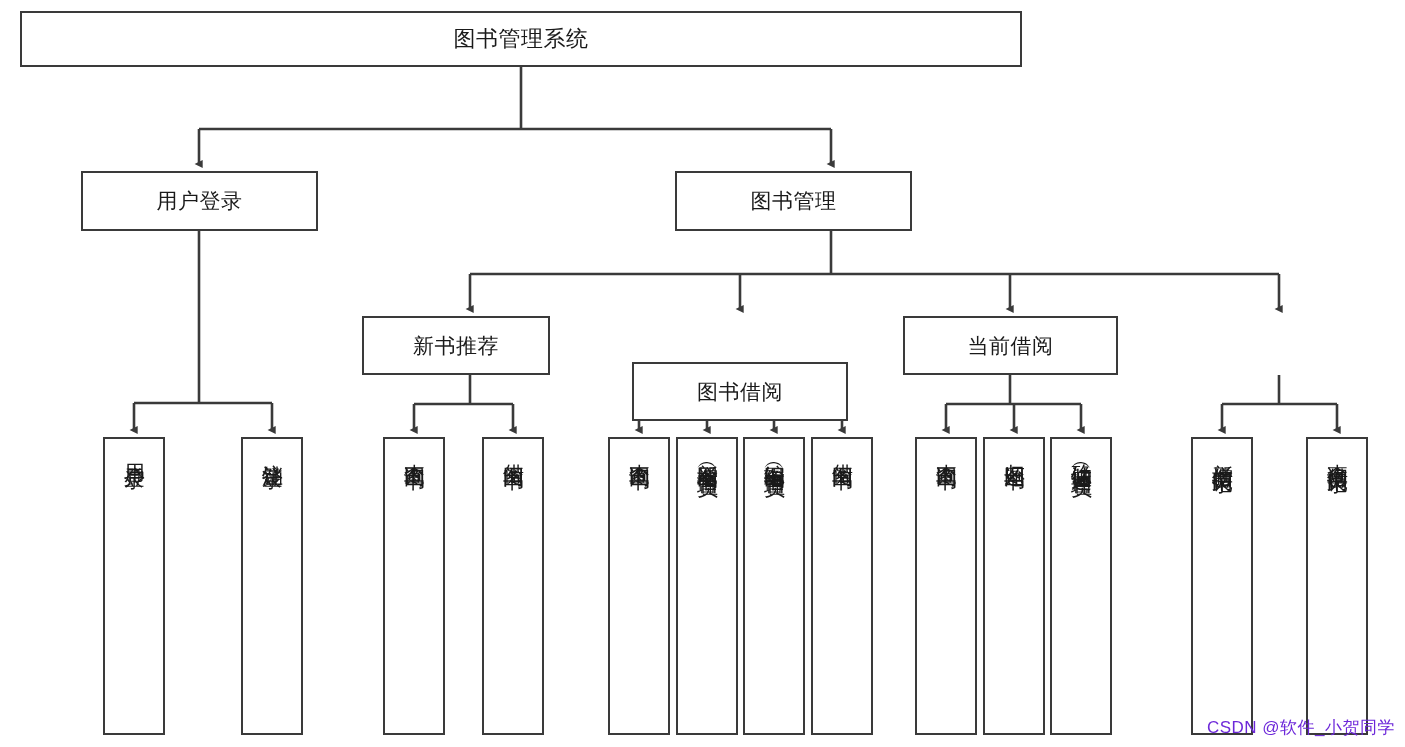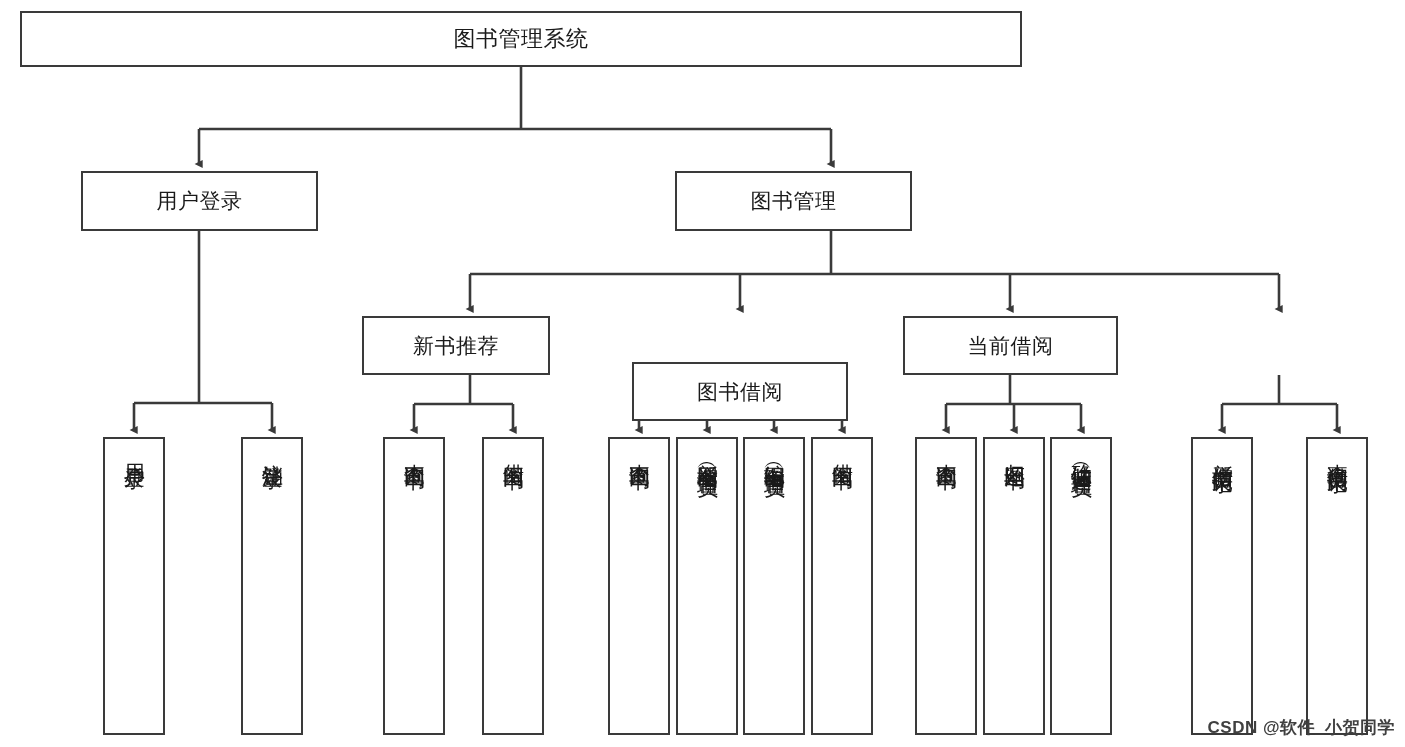--- a/index.html
+++ b/index.html
@@ -54,25 +54,24 @@
     display: block;
   }
   .node.root {
     font-size: 22px;
   }
   #watermark {
     position: absolute;
     right: 10px;
     bottom: 8px;
     font-size: 17px;
-    color: #404040;
+    color: #6d28d9;
     letter-spacing: 0.5px;
     white-space: nowrap;
     pointer-events: none;
-    font-weight: bold;
   }
 </style>
 </head>
 <body>
 
 <div id="canvas">
 
   <svg id="edges" viewBox="0 0 1405 747" xmlns="http://www.w3.org/2000/svg">
     <defs>
       <marker id="arrow" markerWidth="9" markerHeight="9" refX="4.5" refY="4.2" orient="auto" markerUnits="userSpaceOnUse">

